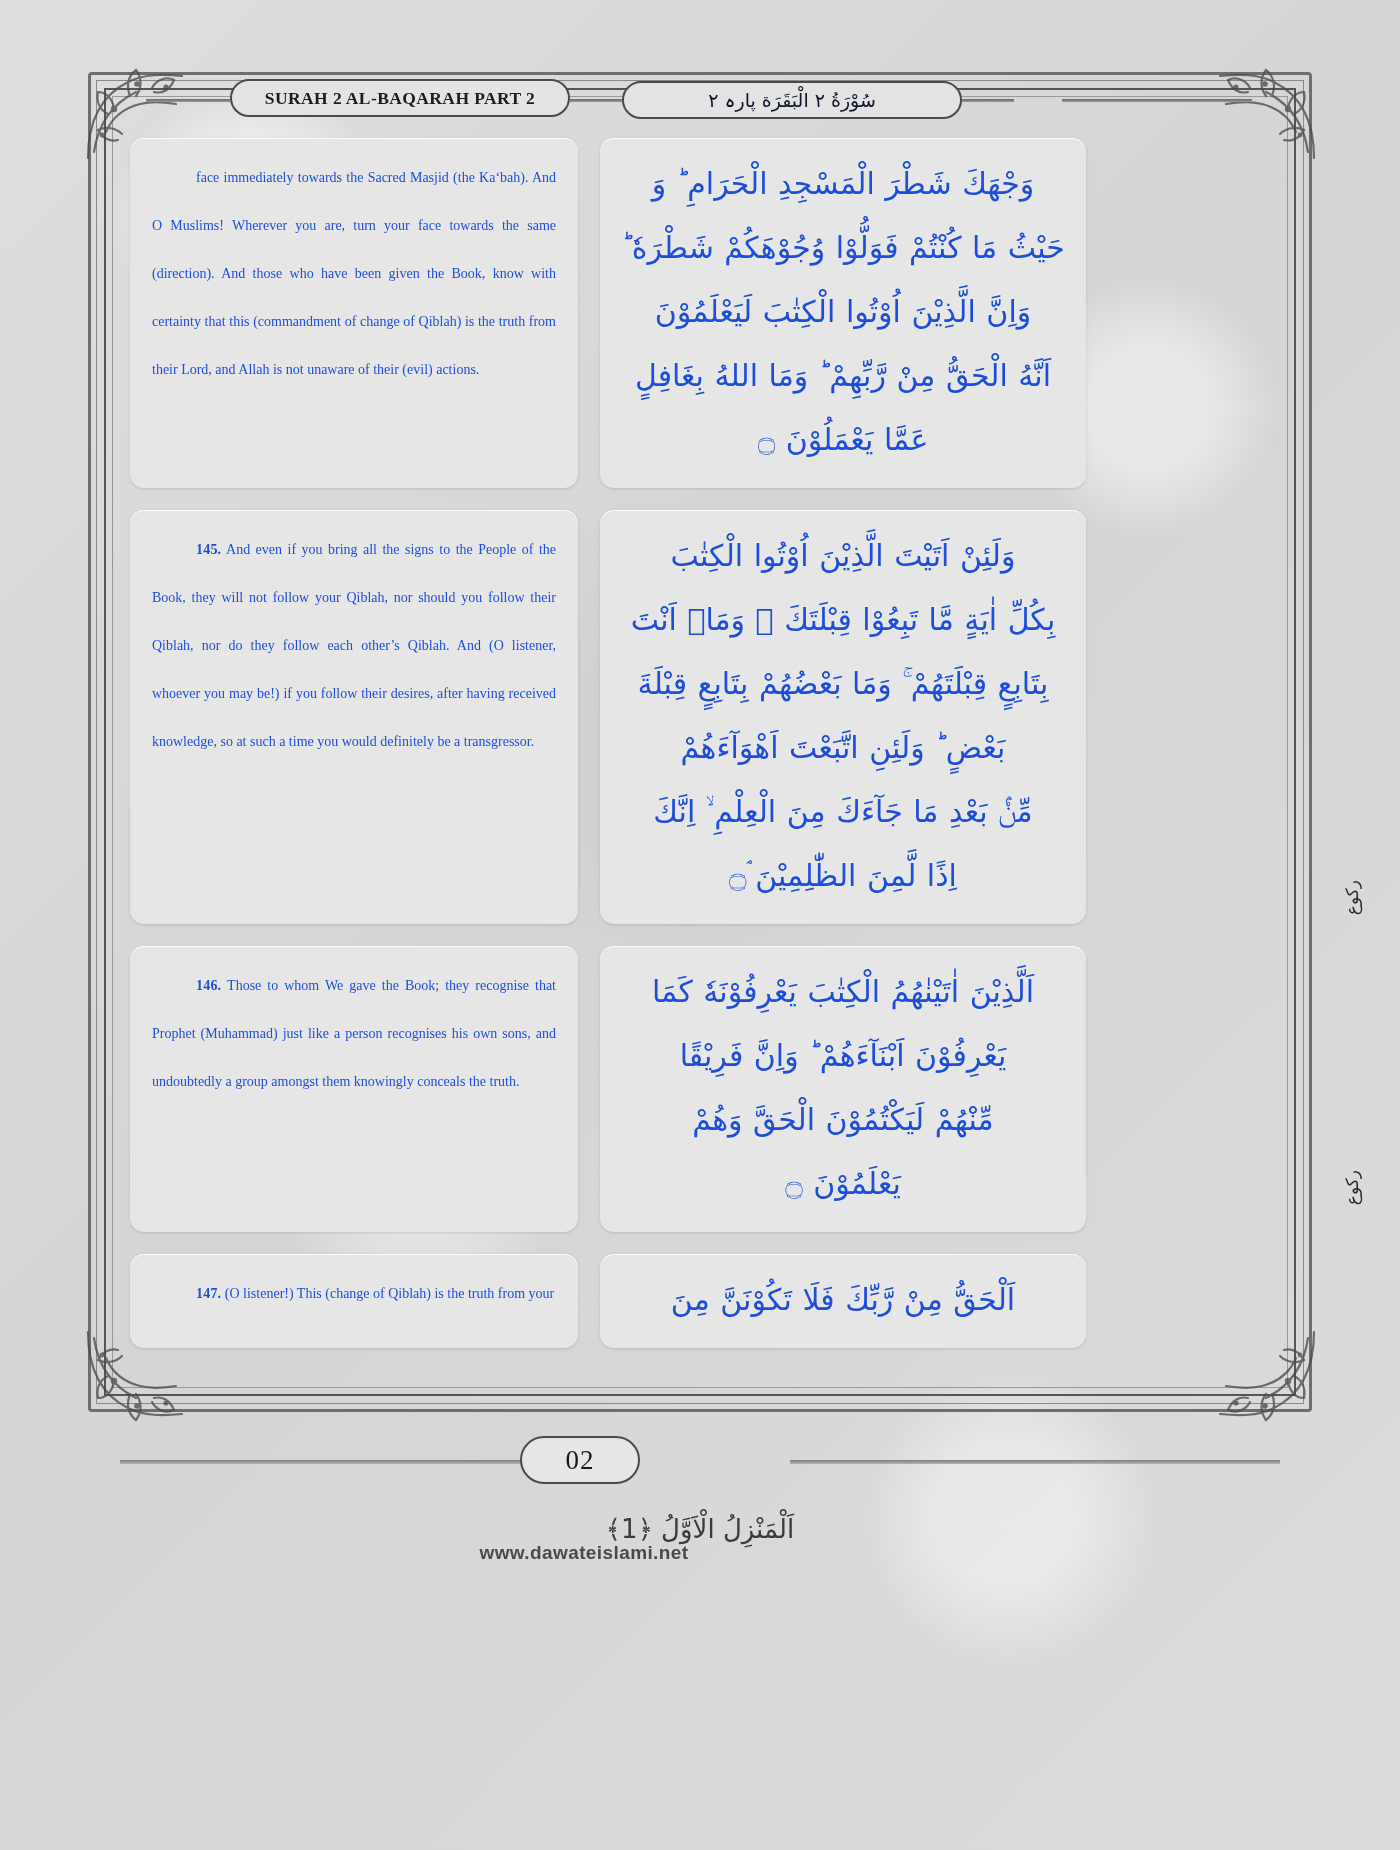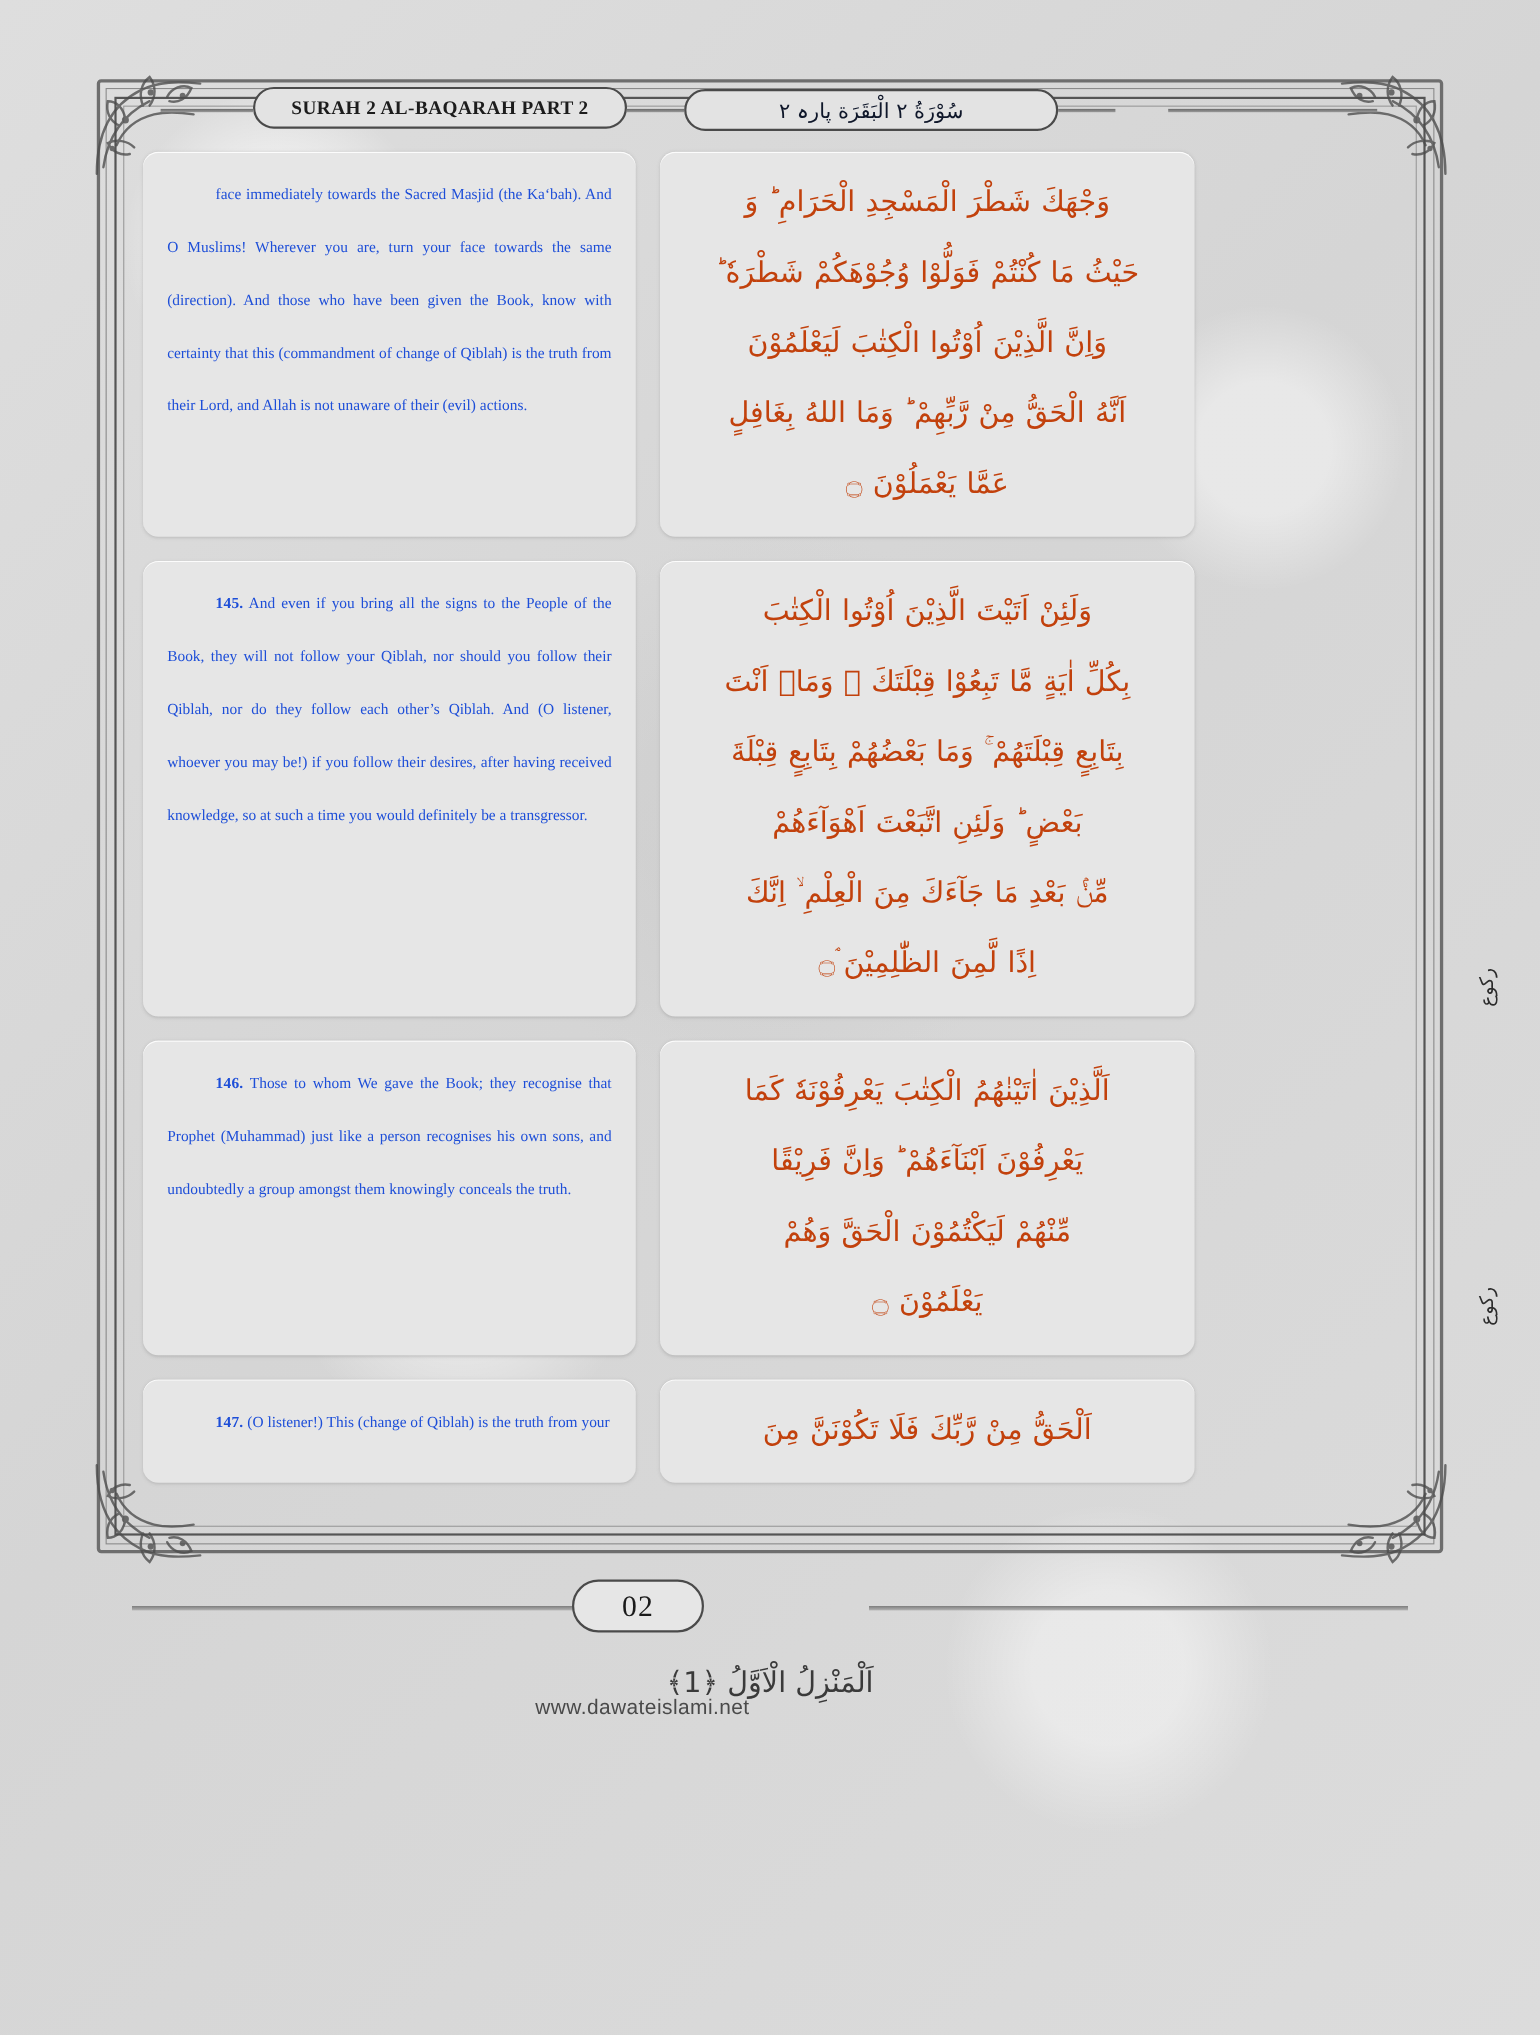--- a/index.html
+++ b/index.html
@@ -178,23 +178,23 @@
   .cell-en .vnum {
     font-weight: bold;
     letter-spacing: 0.2px;
     margin-left: 44px;
   }
 
   .cell-ar {
     width: 486px;
     padding: 14px 20px 16px 20px;
     font-family: "DejaVu Sans", sans-serif;
-    font-size: 26px;
+    font-size: 30px;
     line-height: 64px;
-    color: #c2410c;
+    color: #1d4ed8;
     direction: rtl;
     text-align: center;
     word-spacing: 1px;
   }
   .cell-ar .aline { display: block; white-space: nowrap; }
 
   
   .row-gap { height: 22px; }
 
   
@@ -264,20 +264,21 @@
   .footer-site {
     position: absolute;
     left: 0;
     top: 1542px;
     width: 1168px;
     text-align: center;
     font-family: "Liberation Sans", sans-serif;
     font-size: 19px;
     color: #4a4a4a;
     letter-spacing: 0.4px;
+    font-weight: bold;
   }
 </style>
 </head>
 <body>
 
 <div class="page-texture"></div>
 
 <div class="frame-outer"></div>
 <div class="frame-mid"></div>
 <div class="frame-inner"></div>

